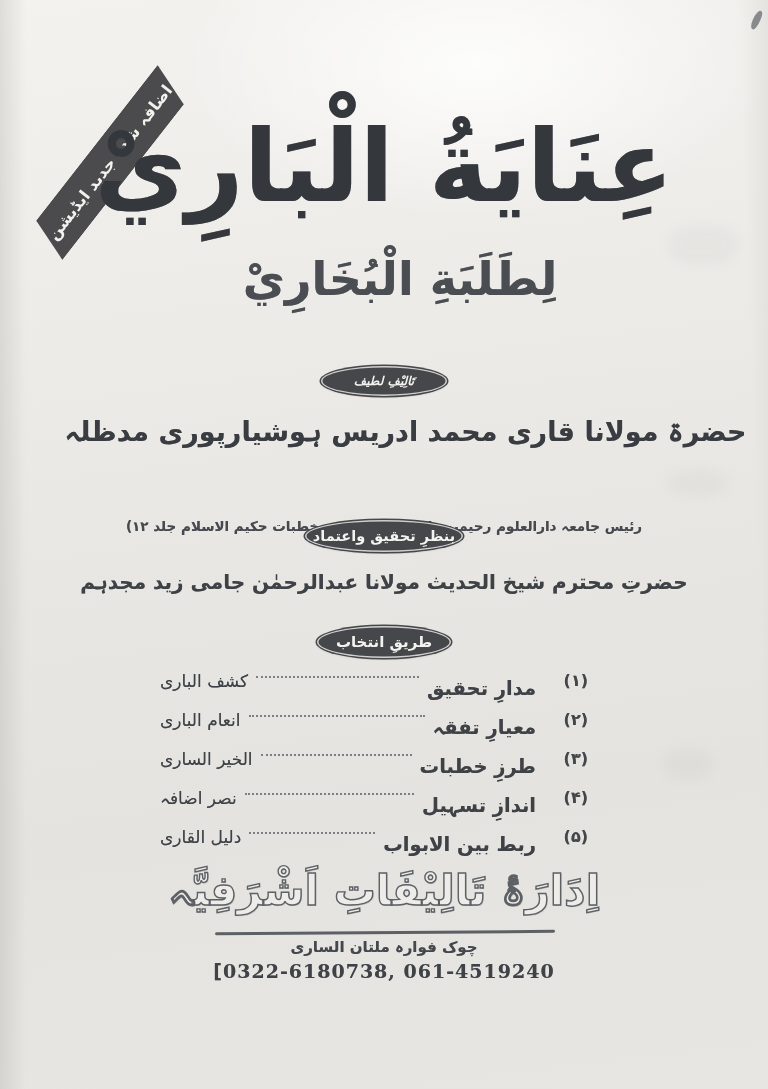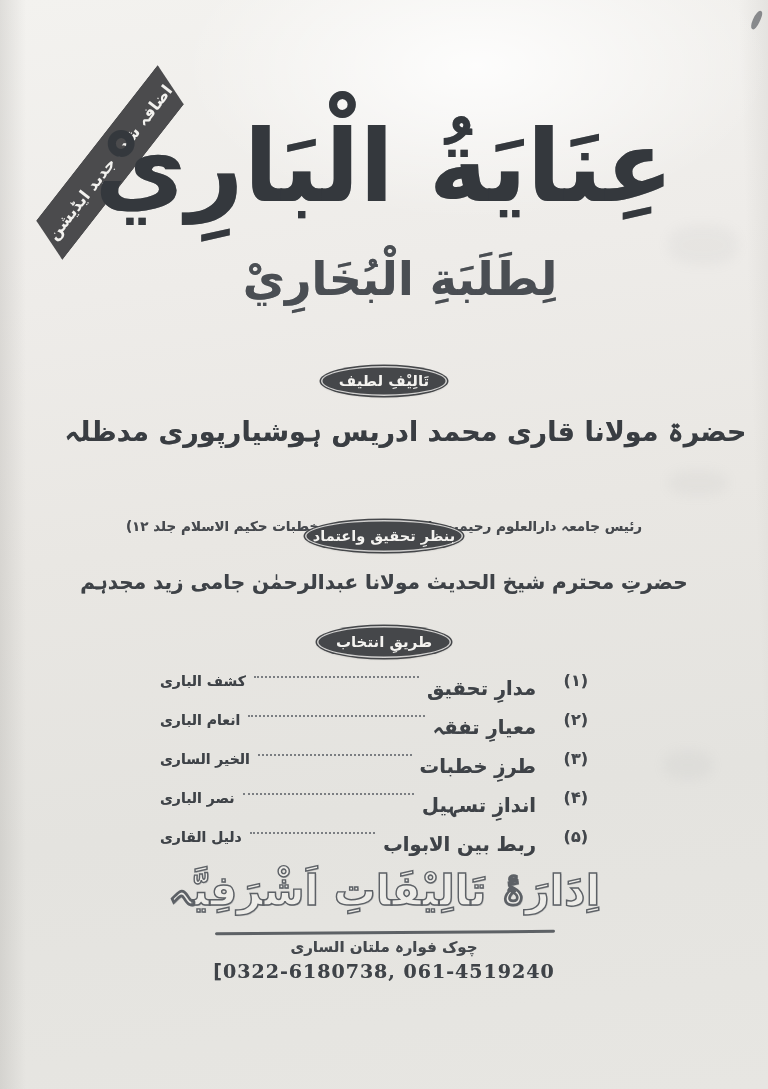--- a/index.html
+++ b/index.html
@@ -45,40 +45,40 @@
 
   .badge{
     position:absolute;left:50%;transform:translateX(-50%);
     background:#45474a;border-radius:50%;
     display:flex;align-items:center;justify-content:center;
     box-shadow:inset 0 0 0 1.5px rgba(244,243,240,.8), 0 0 0 1.5px #45474a, 0 1px 2px rgba(0,0,0,.35);
   }
   .badge span{color:#f4f3f0;font-weight:bold;white-space:nowrap;text-shadow:none;}
 
   .badge-author{top:366px;width:126px;height:30px;}
-  .badge-author span{font-size:15px;}
+  .badge-author span{font-size:12px;font-style:italic;}
   .badge-review{top:520px;width:158px;height:32px;}
   .badge-review span{font-size:14.5px;}
   .badge-selection{top:626px;width:134px;height:32px;}
   .badge-selection span{font-size:15px;text-align:center;}
 
   .author-name{top:416px;font-size:27px;font-weight:bold;color:#393d42;padding-left:43px;}
   .author-designation{top:481px;font-size:13.5px;font-weight:bold;color:#46494e;margin-top:37px;}
   .reviewer-line{top:570px;font-size:20px;font-weight:bold;color:#3e4247;}
 
   .selection-list{
     position:absolute;top:661px;left:160px;width:428px;direction:rtl;
   }
   .sel-row{
     display:flex;align-items:center;height:39px;direction:rtl;
   }
   .sel-num{flex:0 0 52px;font-size:16px;font-weight:bold;text-align:right;color:#43474c;}
   .sel-label{font-size:19.5px;font-weight:bold;white-space:nowrap;color:#3e4247;margin-top:16px;}
   .sel-leader{flex:1 1 auto;border-bottom:2px dotted #7b7e82;margin:0 8px;transform:translateY(-4px);min-width:30px;}
-  .sel-value{font-size:14px;font-weight:bold;white-space:nowrap;color:#3e4247;}
+  .sel-value{font-size:17px;font-weight:normal;white-space:nowrap;color:#3e4247;}
 
   .publisher-name{top:866px;font-size:42px;font-weight:bold;color:#565a5f;letter-spacing:1px;}
   @supports (-webkit-text-stroke:1px black){
     .publisher-name{color:#edece8;-webkit-text-stroke:1.4px #5d6166;text-shadow:1px 1px 0 rgba(120,122,126,.35);}
   }
   .publisher-underline{
     position:absolute;top:931px;left:215px;width:340px;height:2.5px;
     background:#5d6165;border-radius:2px;transform:rotate(-.4deg);
   }
   .publisher-address{top:938px;font-size:15px;font-weight:bold;color:#44484d;}
@@ -143,21 +143,21 @@
     <div class="sel-row">
       <span class="sel-num">(۳)</span>
       <span class="sel-label">طرزِ خطبات</span>
       <span class="sel-leader"></span>
       <span class="sel-value">الخیر الساری</span>
     </div>
     <div class="sel-row">
       <span class="sel-num">(۴)</span>
       <span class="sel-label">اندازِ تسہیل</span>
       <span class="sel-leader"></span>
-      <span class="sel-value">نصر الباری</span>
+      <span class="sel-value">نصر اضافہ</span>
     </div>
     <div class="sel-row">
       <span class="sel-num">(۵)</span>
       <span class="sel-label">ربط بین الابواب</span>
       <span class="sel-leader"></span>
       <span class="sel-value">دلیل القاری</span>
     </div>
   </div>
 
   <div class="txt publisher-name">اِدَارَۂ تَالِيْفَاتِ اَشْرَفِيَّہ</div>

